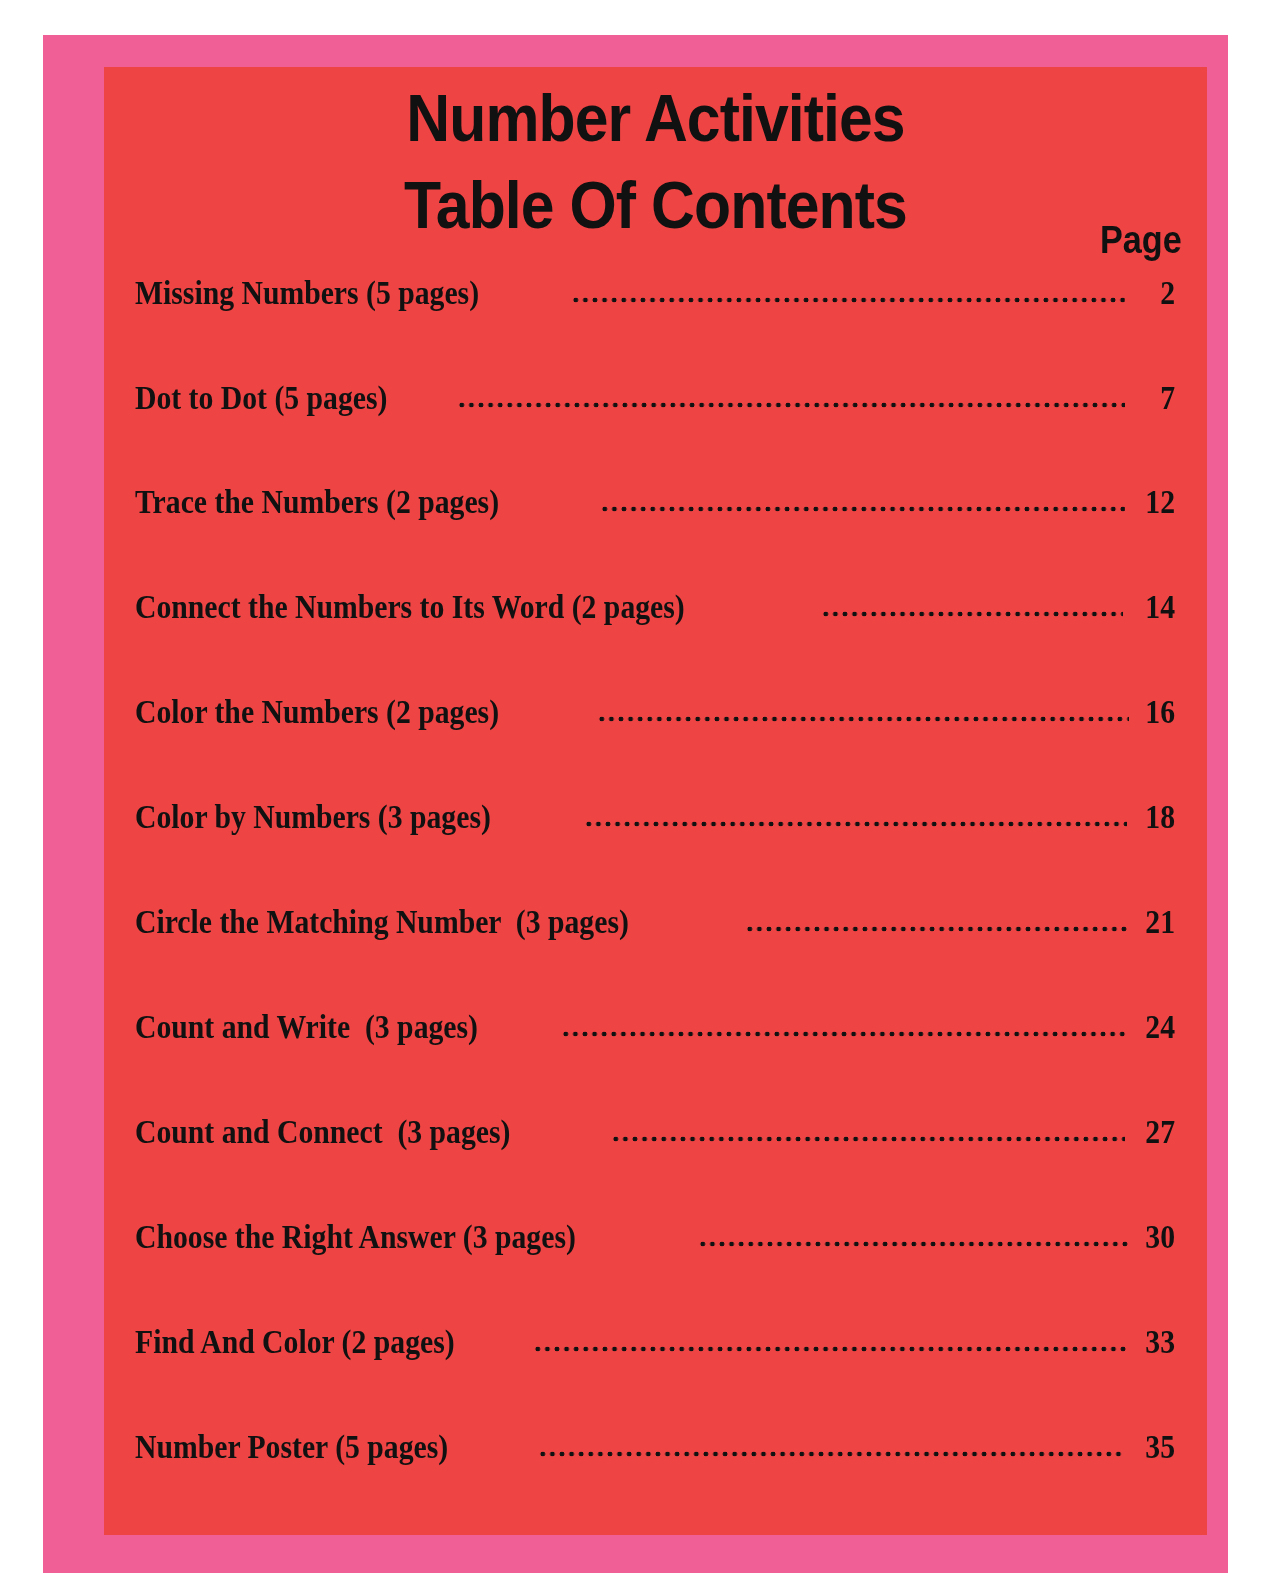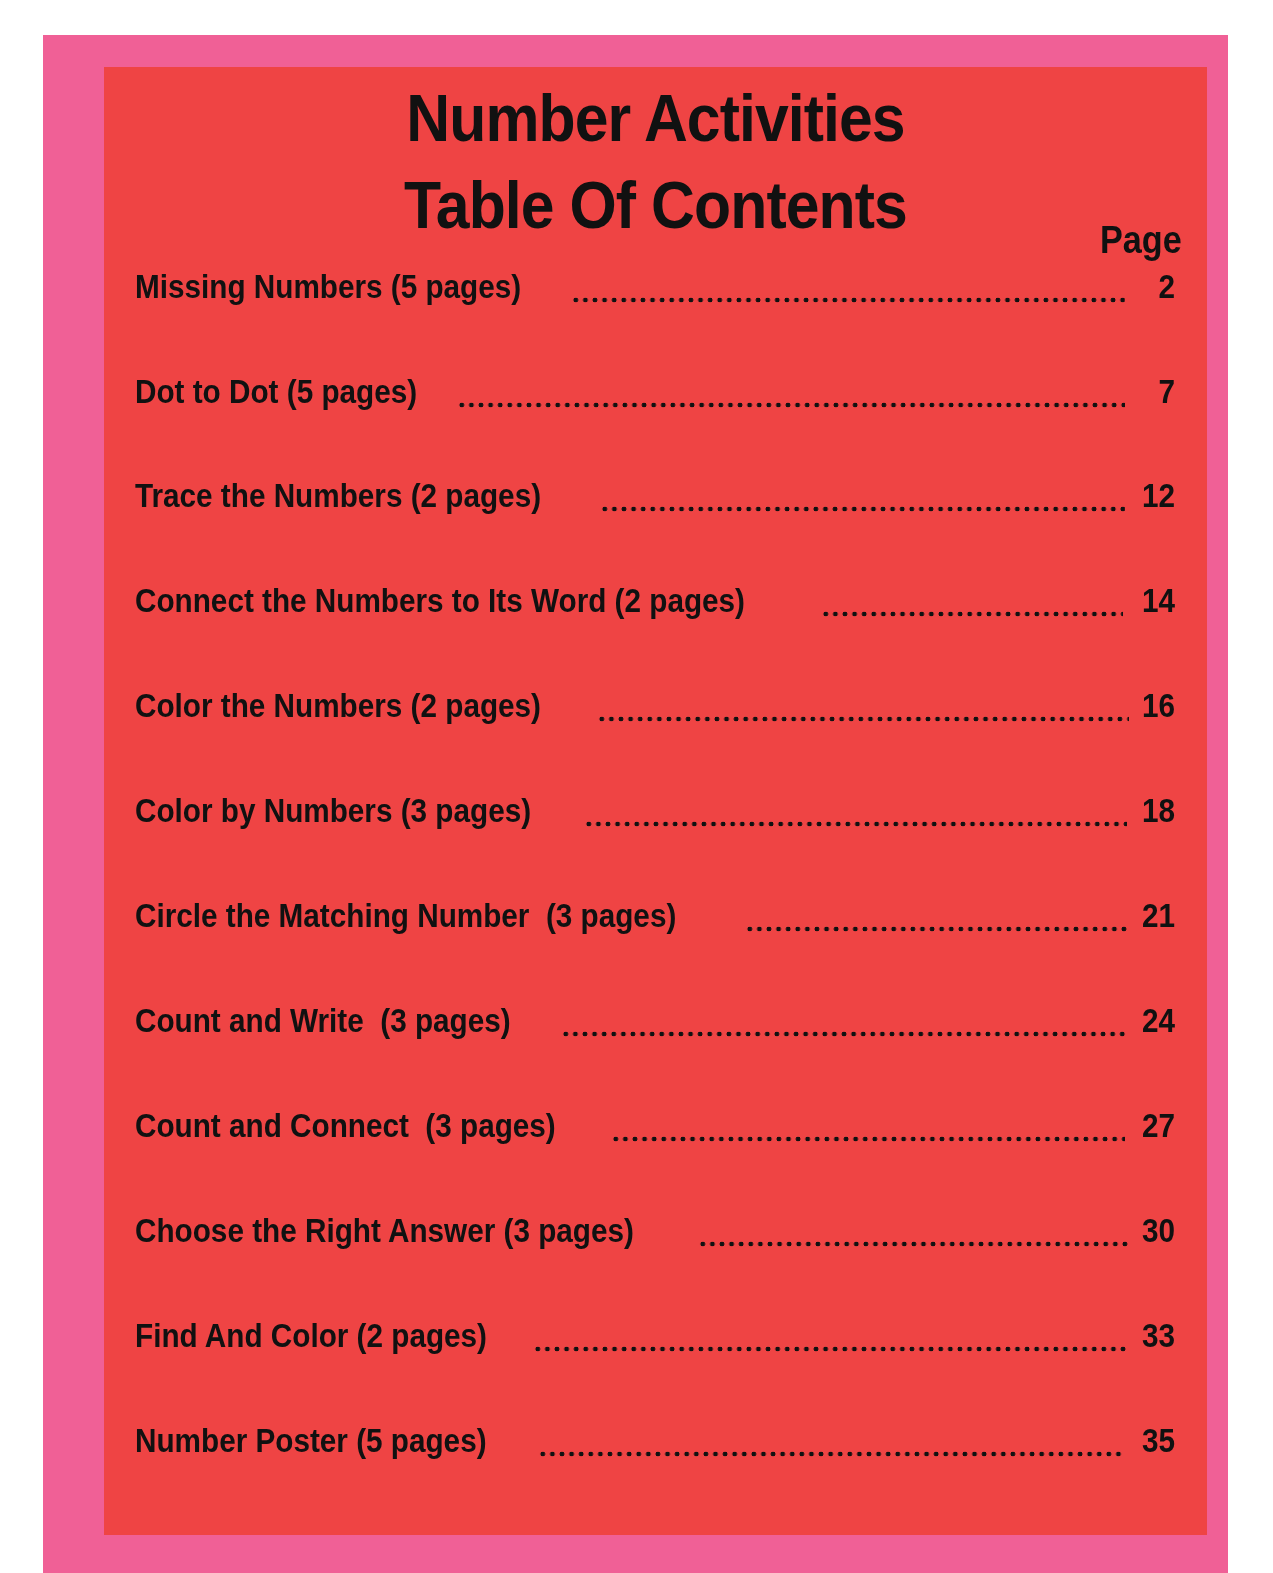--- a/index.html
+++ b/index.html
@@ -20,21 +20,21 @@
     }
     .title.l1 { top: 13px; }
     .title.l2 { top: 100px; }
     .page-header {
       position: absolute; left: 996px; top: 152px;
       font-weight: bold; font-size: 38px; color: #111;
       transform: scaleX(0.9); transform-origin: left;
     }
     .toc-row {
       position: absolute; left: 31px; width: 1040px; height: 50px;
-      display: flex; 
+      display: flex; align-items: center; font-family: Liberation Serif, serif;
     }
     .toc-label {
       font-weight: bold; font-size: 33px; color: #111; white-space: pre;
       transform: scaleX(0.9); transform-origin: left center; display: inline-block;
     }
     .toc-dots {
       position: absolute; height: 6px; top: 29px;
       background-image: radial-gradient(circle, #111 2.2px, transparent 2.6px);
       background-size: 9.6px 6px; background-repeat: repeat-x; background-position: left center;
     }

